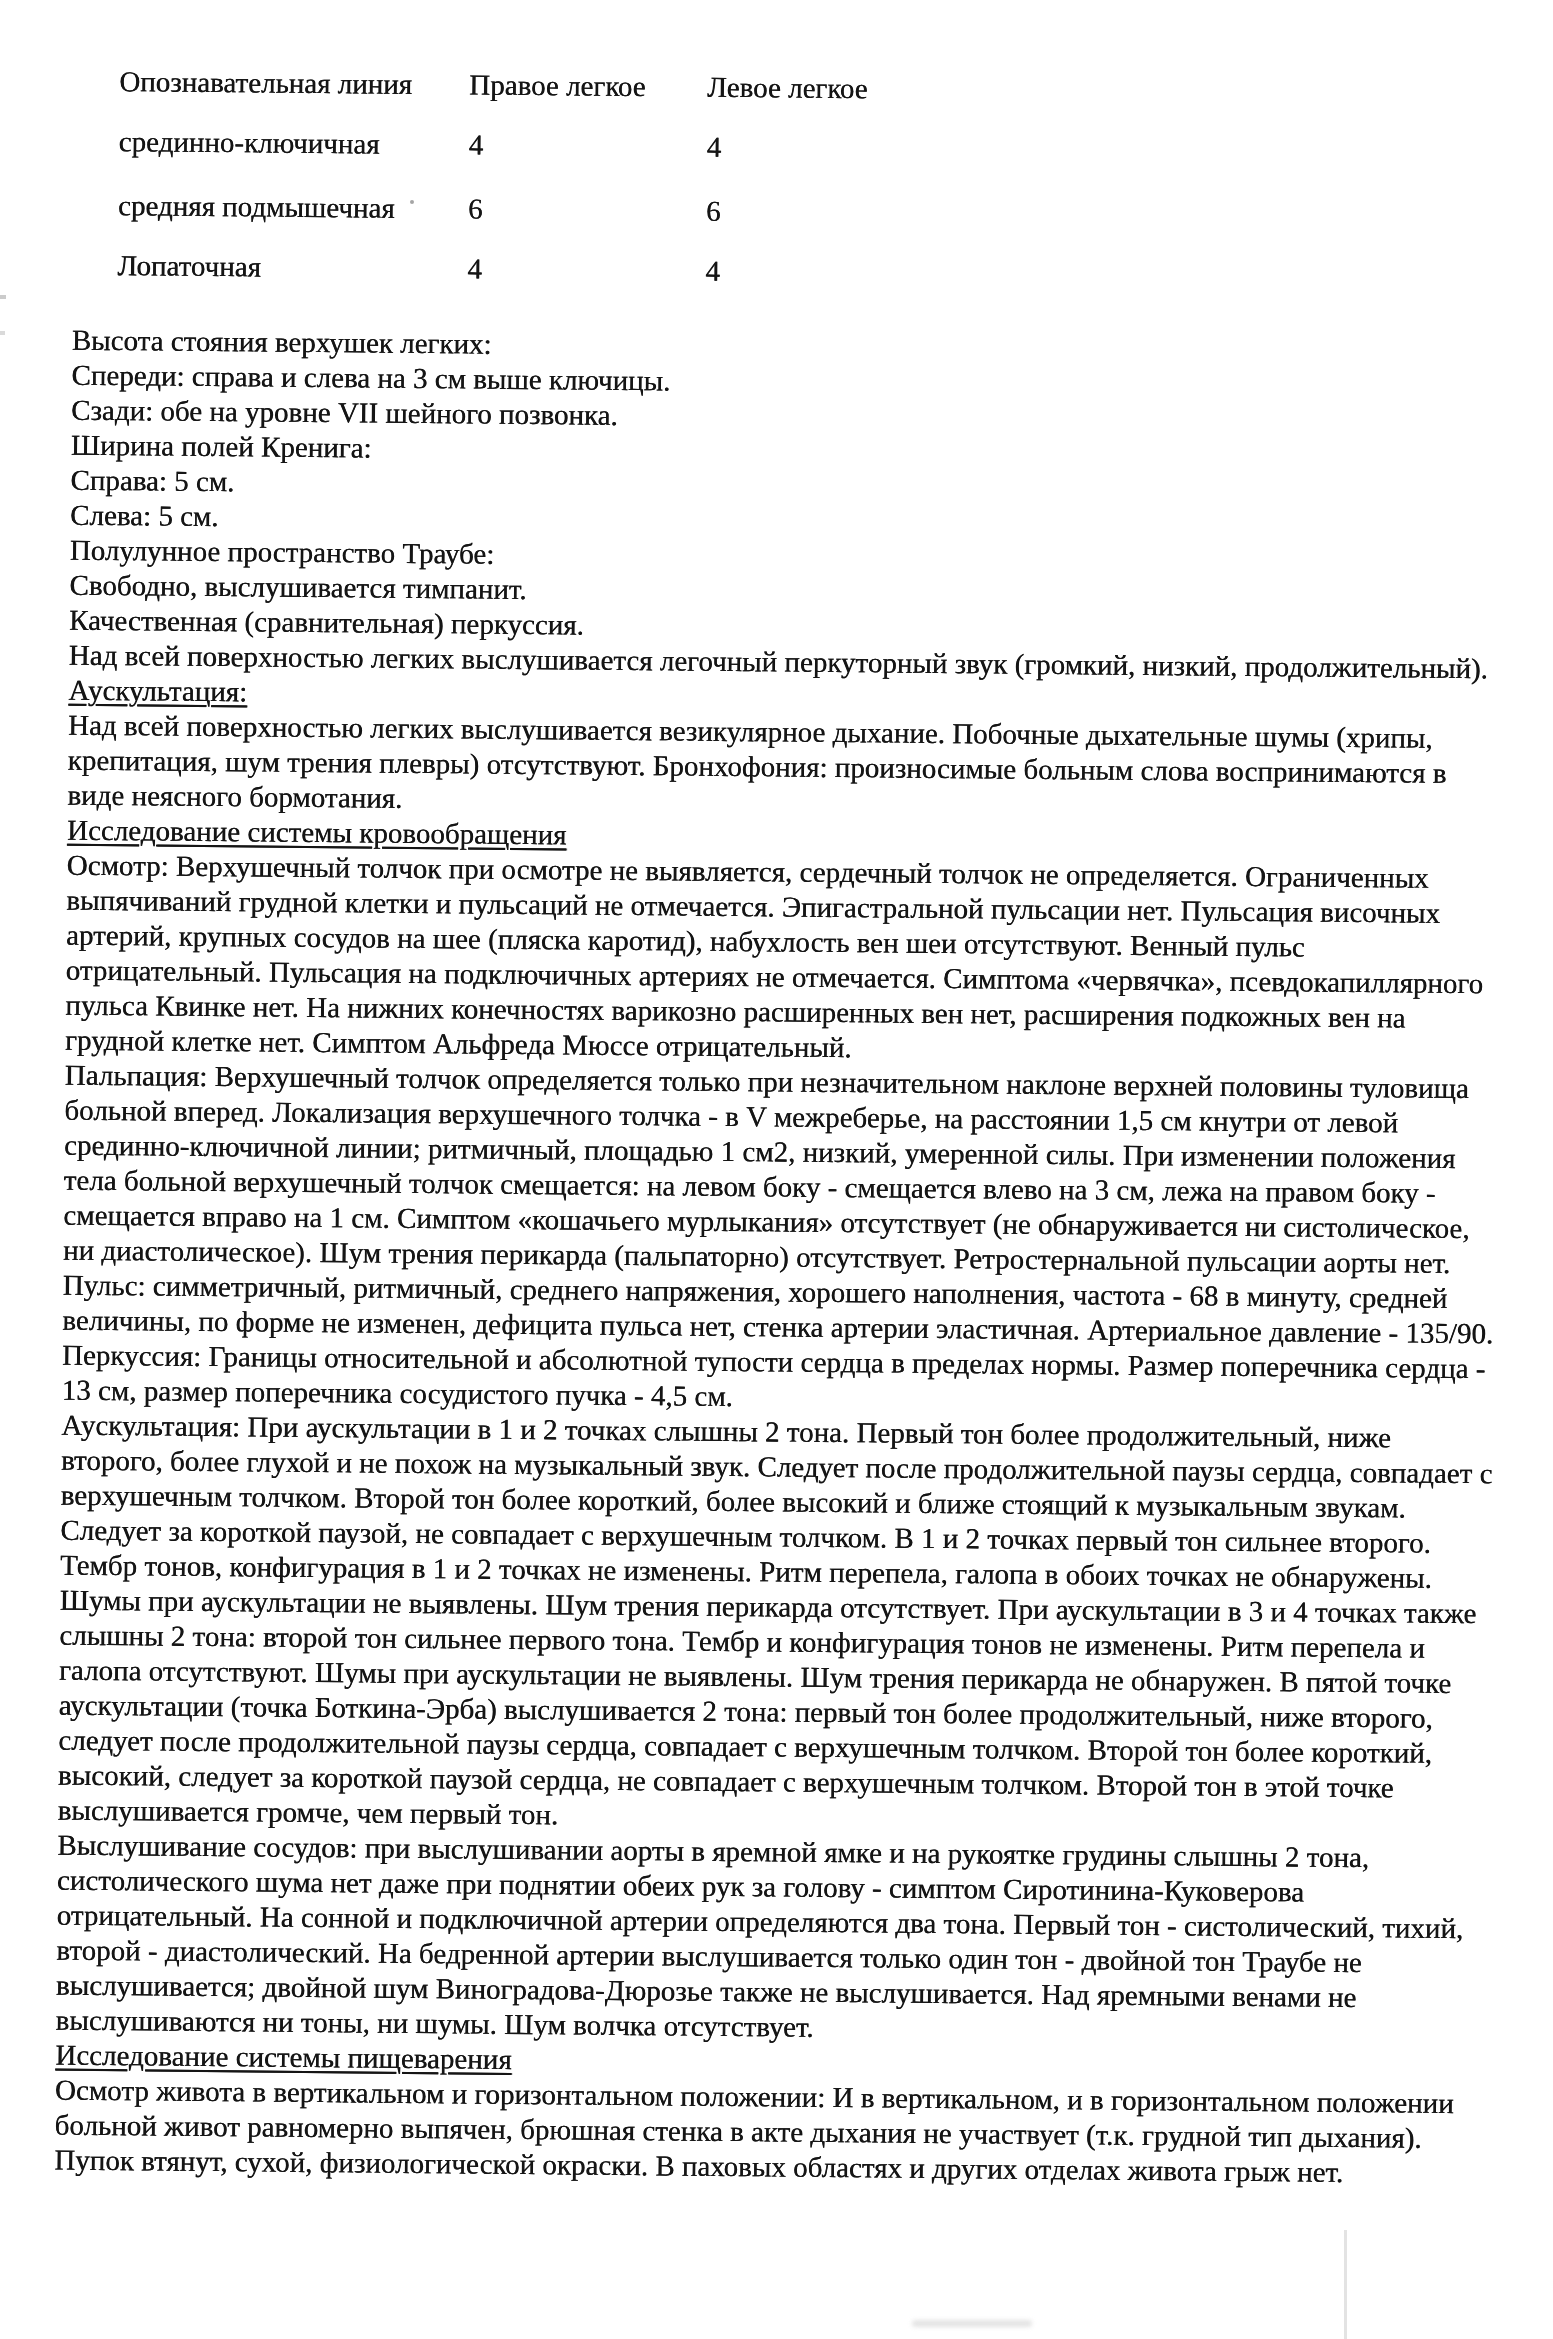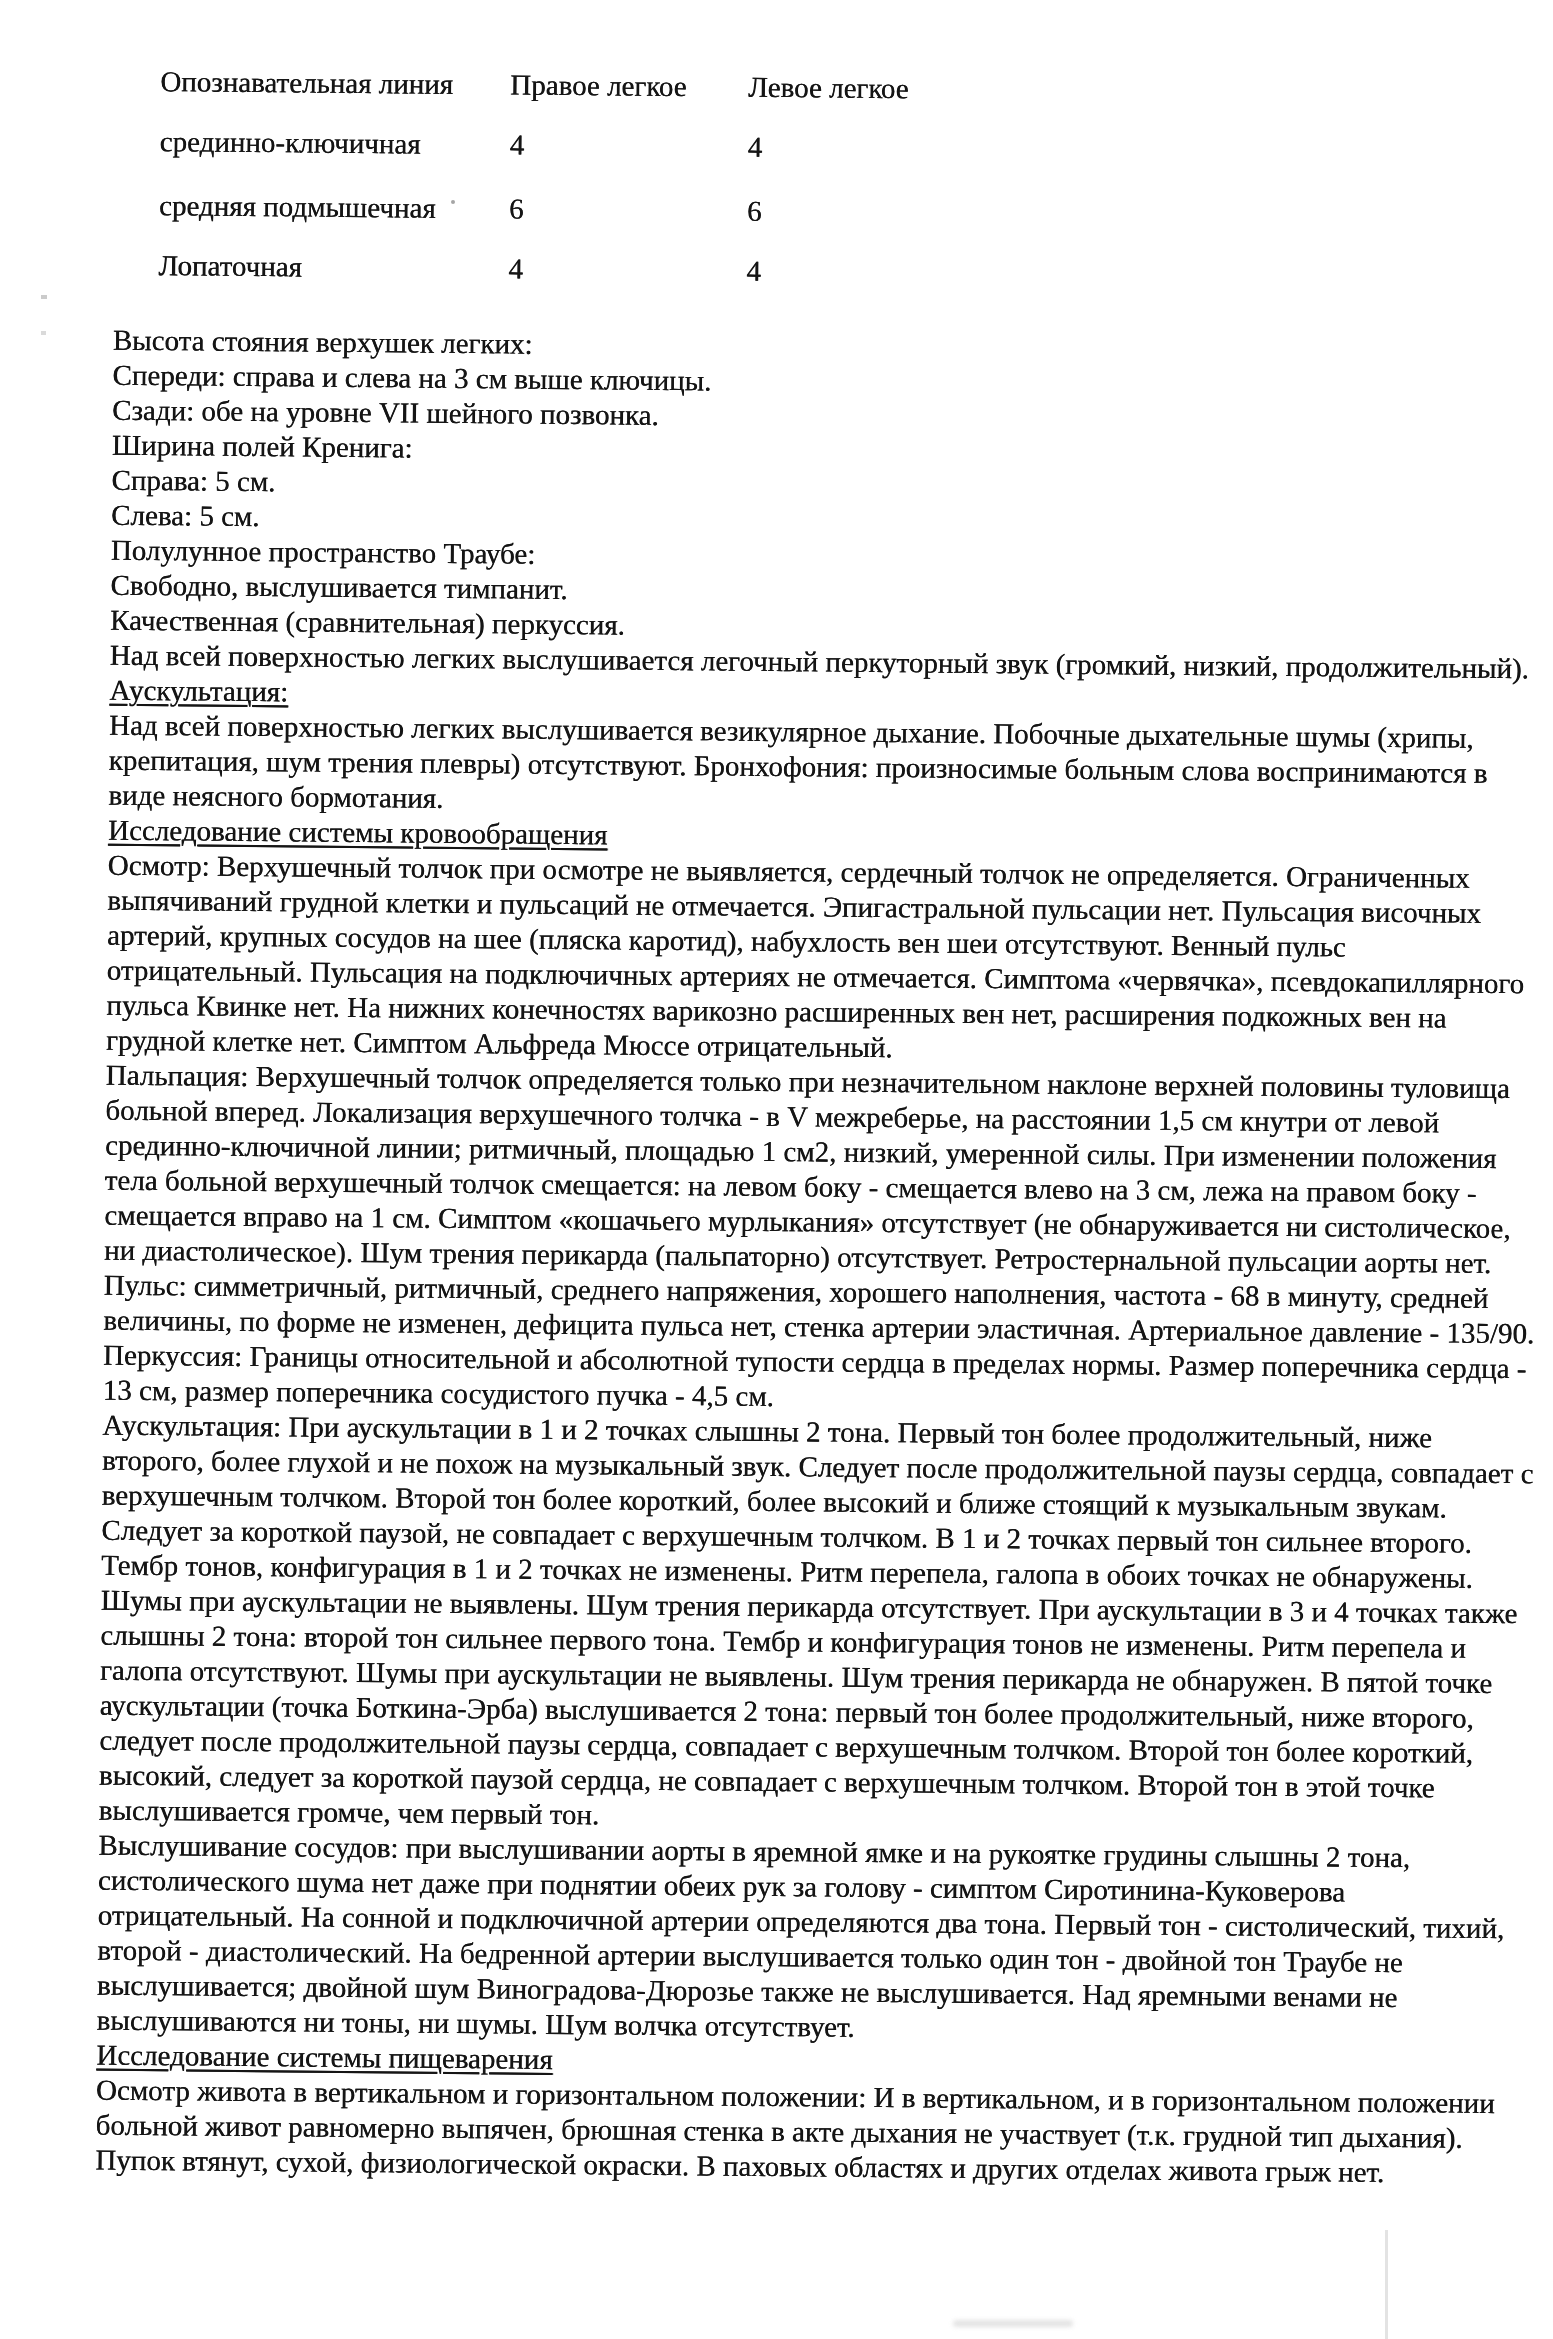--- a/index.html
+++ b/index.html
@@ -5,21 +5,20 @@
   html, body { margin: 0; padding: 0; background: #ffffff; }
   body {
     width: 1553px; height: 2339px;
     overflow: hidden;
     font-family: "Liberation Serif", "DejaVu Serif", serif;
   }
   .page {
     position: relative;
     width: 1347px; height: 2339px;
     background: #ffffff;
-    margin-left: 41px;
   }
   
   .content {
     position: absolute;
     left: 0; top: 0;
     width: 1553px;
     padding: 63px 0 0 75px;
     box-sizing: border-box;
     transform: rotate(0.55deg);
     transform-origin: 0 0;

